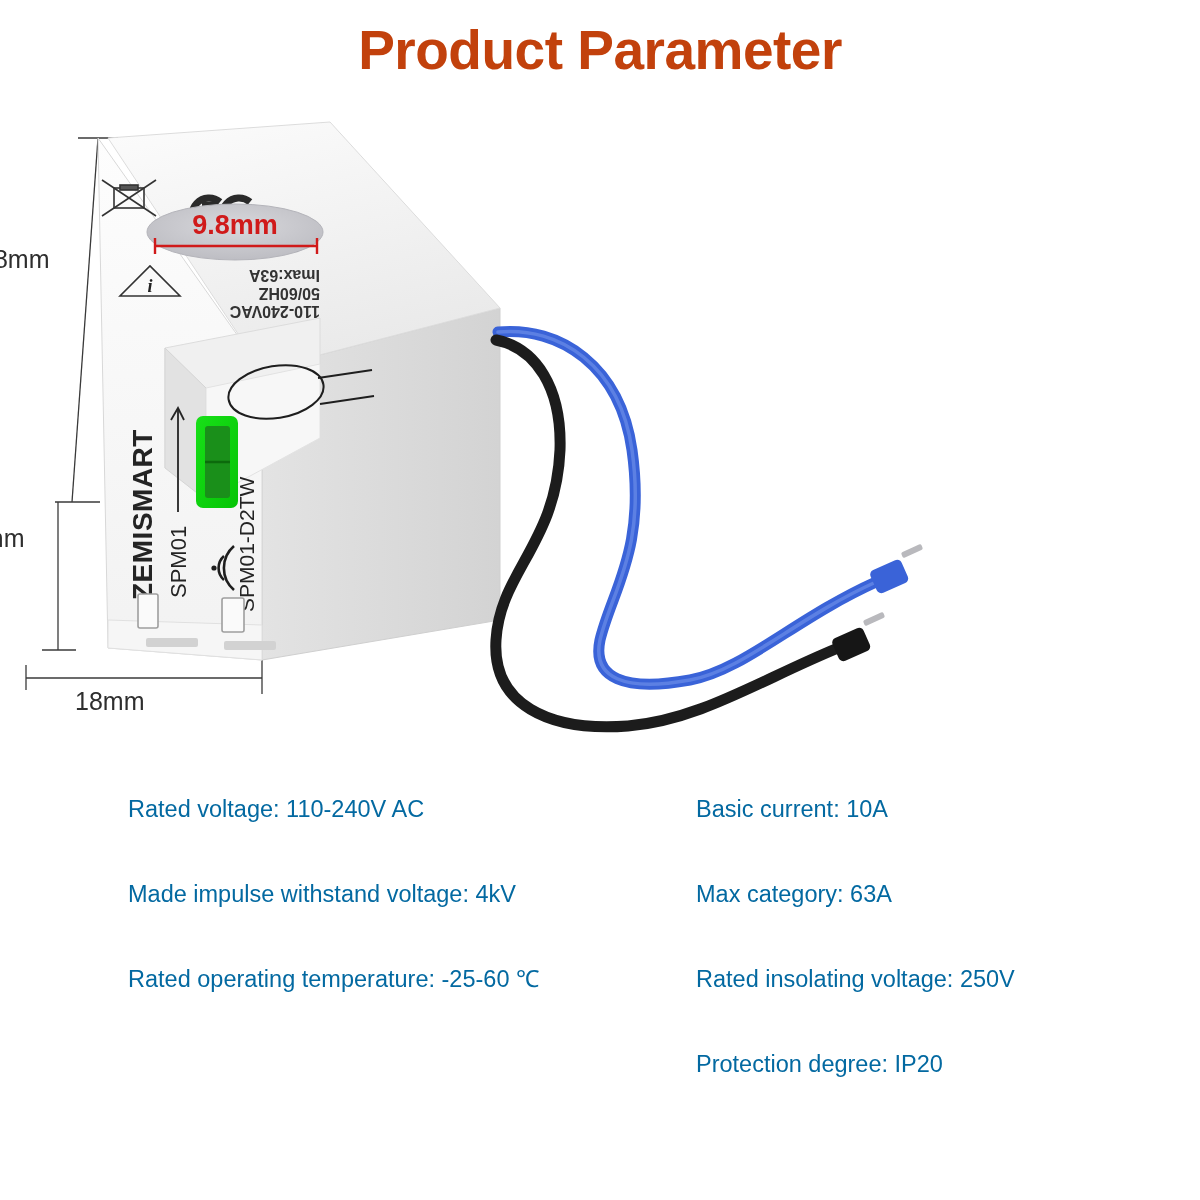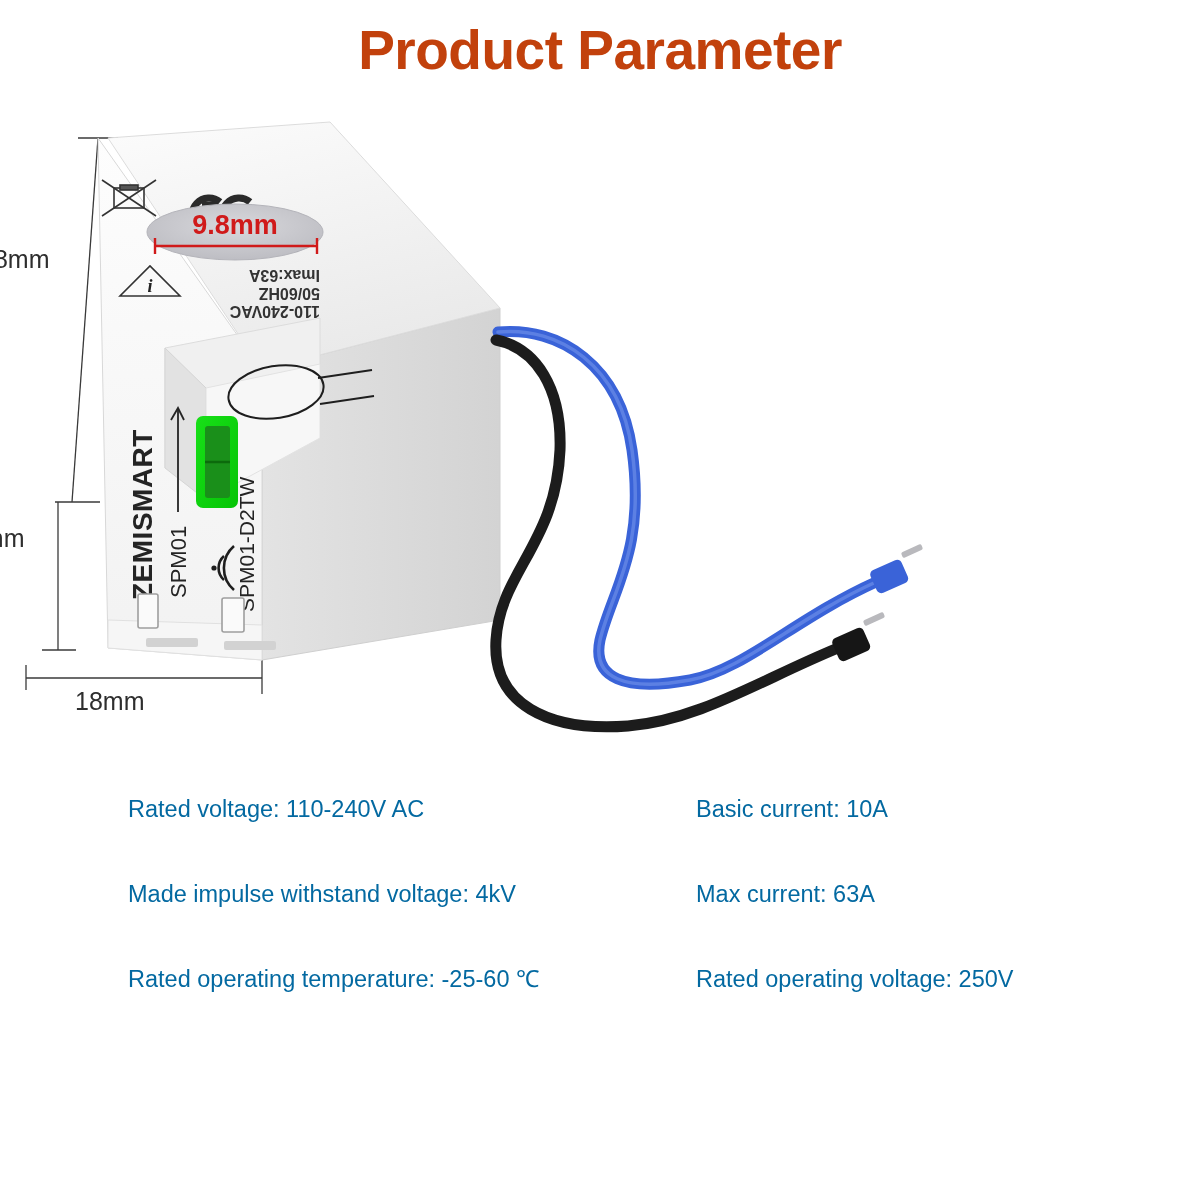--- a/index.html
+++ b/index.html
@@ -210,18 +210,19 @@
   </div>
 
   <div class="specs">
     <div class="spec-col left">
       <div class="spec-row"><span>Rated voltage: 110-240V AC</span></div>
       <div class="spec-row"><span>Made impulse withstand voltage: 4kV</span></div>
       <div class="spec-row"><span>Rated operating temperature: -25-60 ℃</span></div>
     </div>
     <div class="spec-col right">
       <div class="spec-row"><span>Basic current: 10A</span></div>
-      <div class="spec-row"><span>Max current: 63A</span></div>
-      <div class="spec-row"><span>Rated operating voltage: 250V</span></div>
+      <div class="spec-row"><span>Max category: 63A</span></div>
+      <div class="spec-row"><span>Rated insolating voltage: 250V</span></div>
+      <div class="spec-row"><span>Protection degree: IP20</span></div>
     </div>
   </div>
 
 </div>
 
 </body></html>

